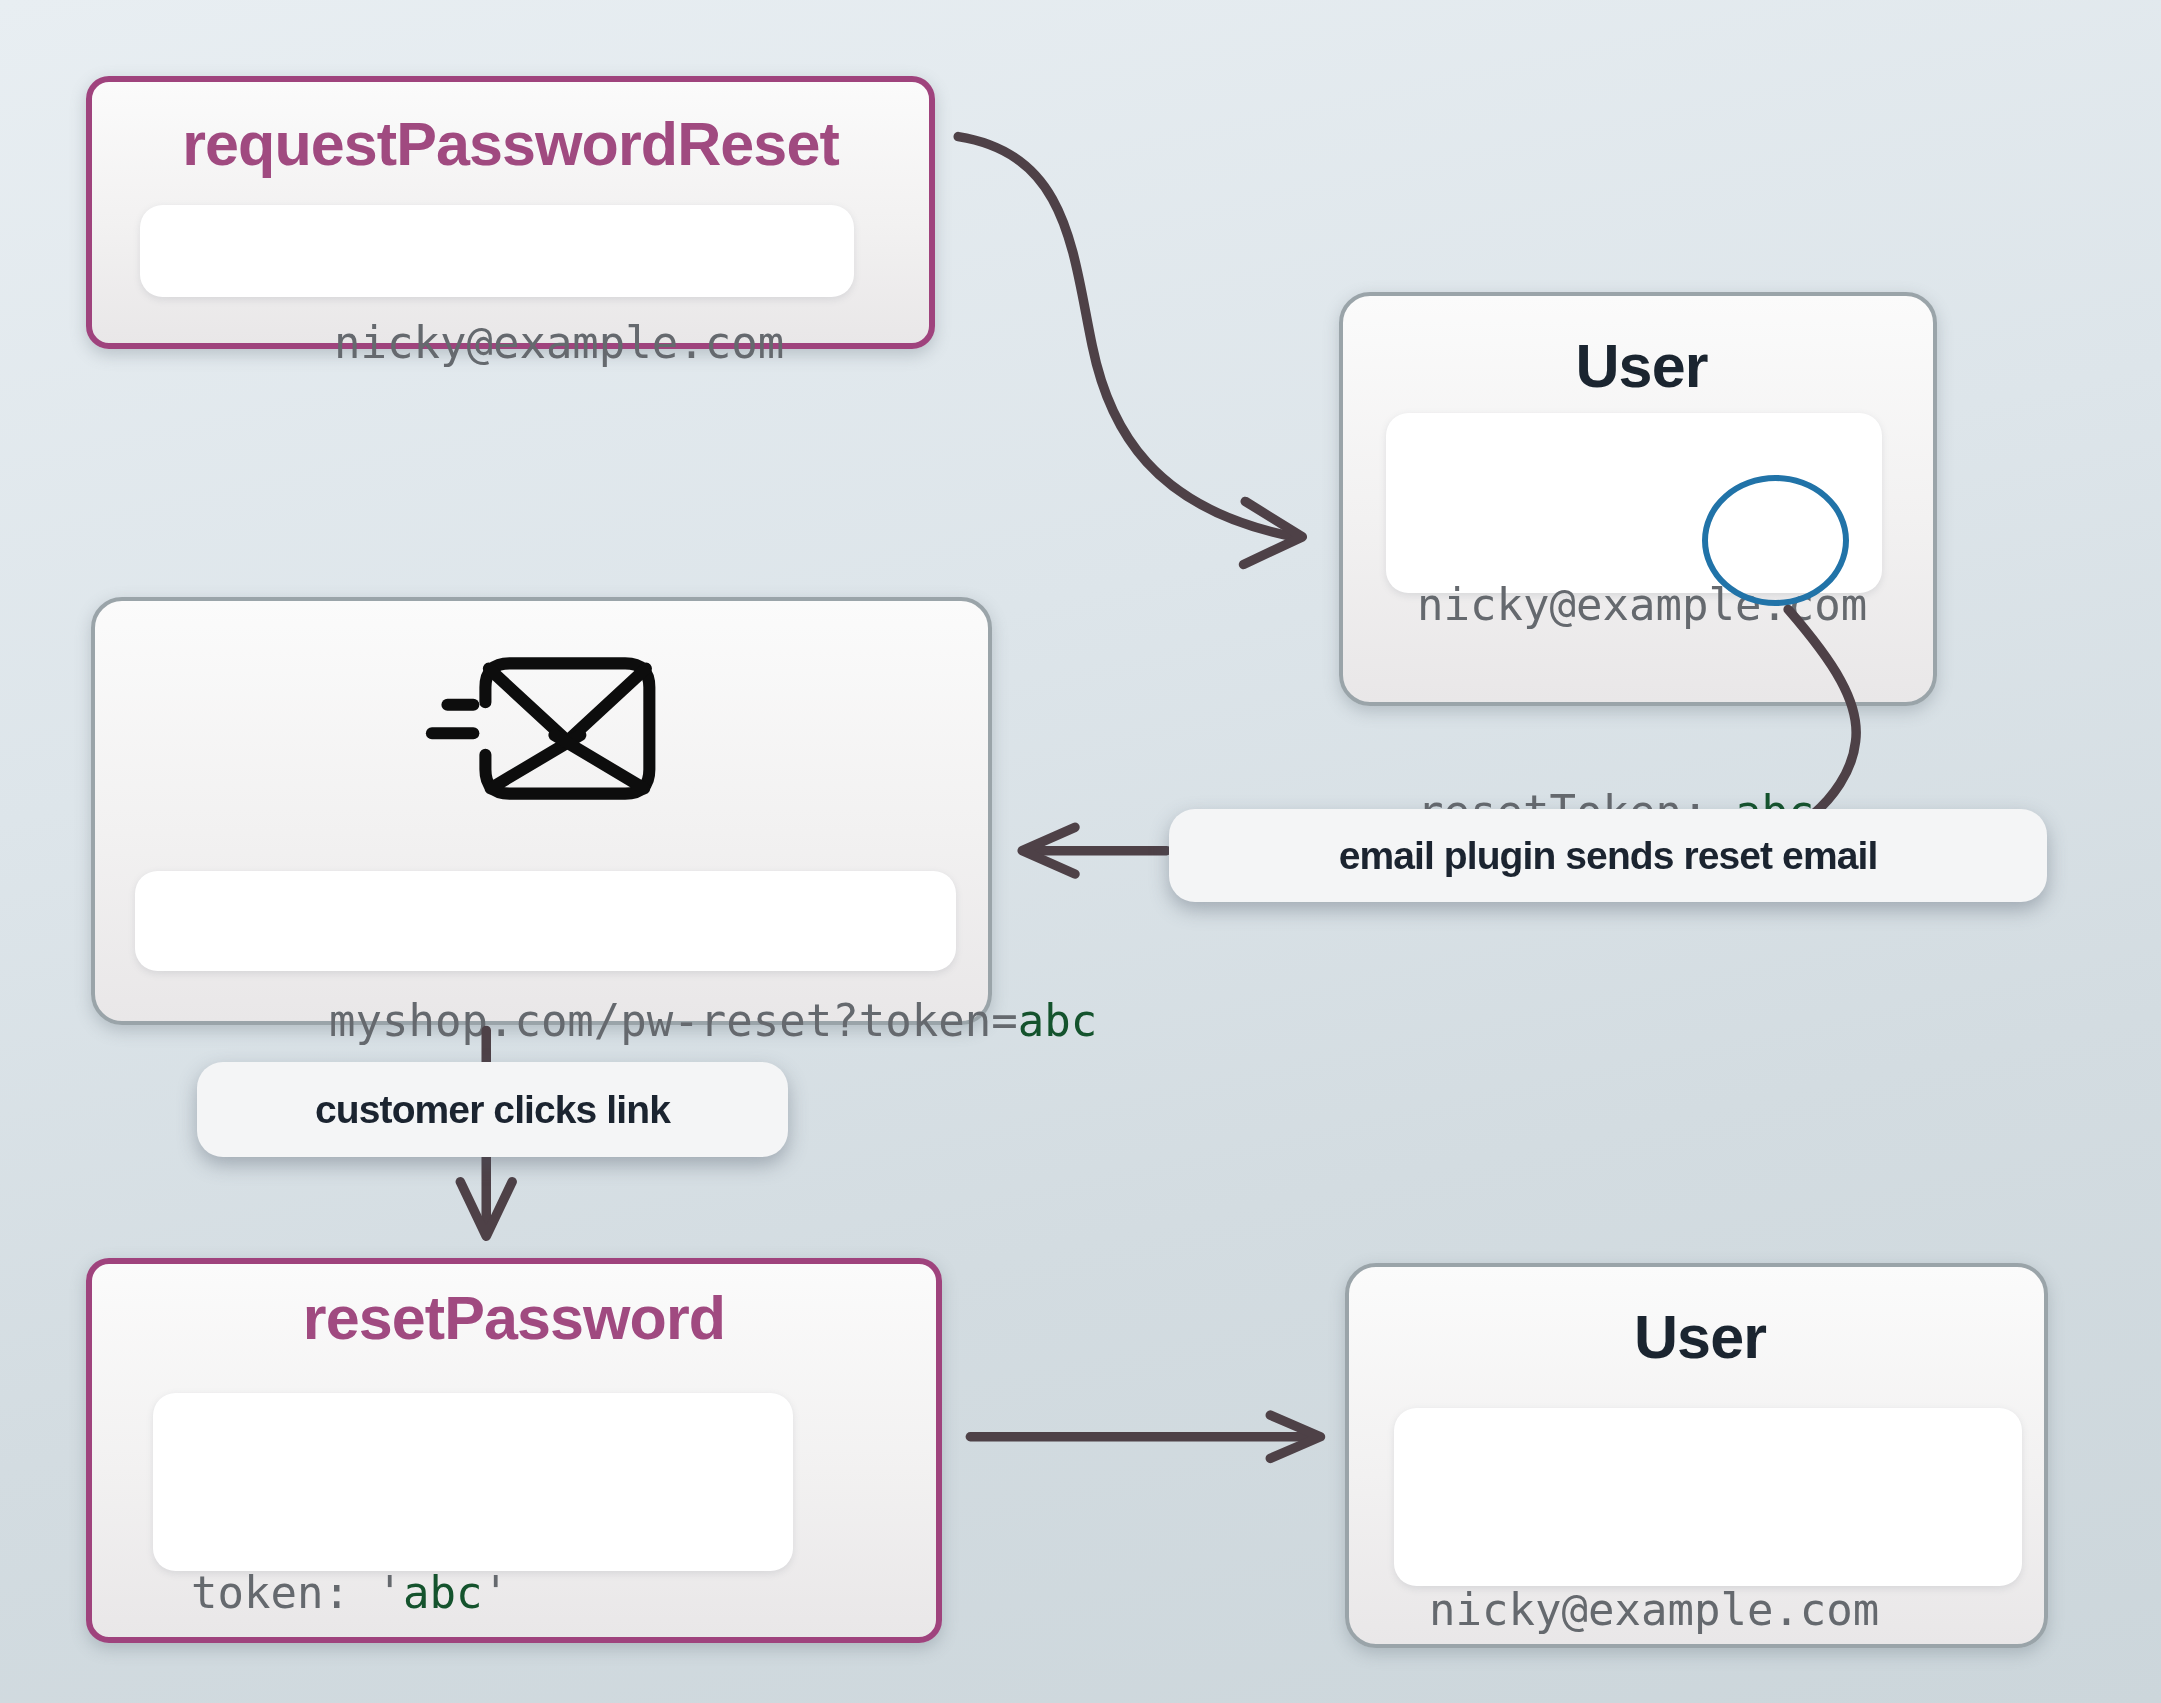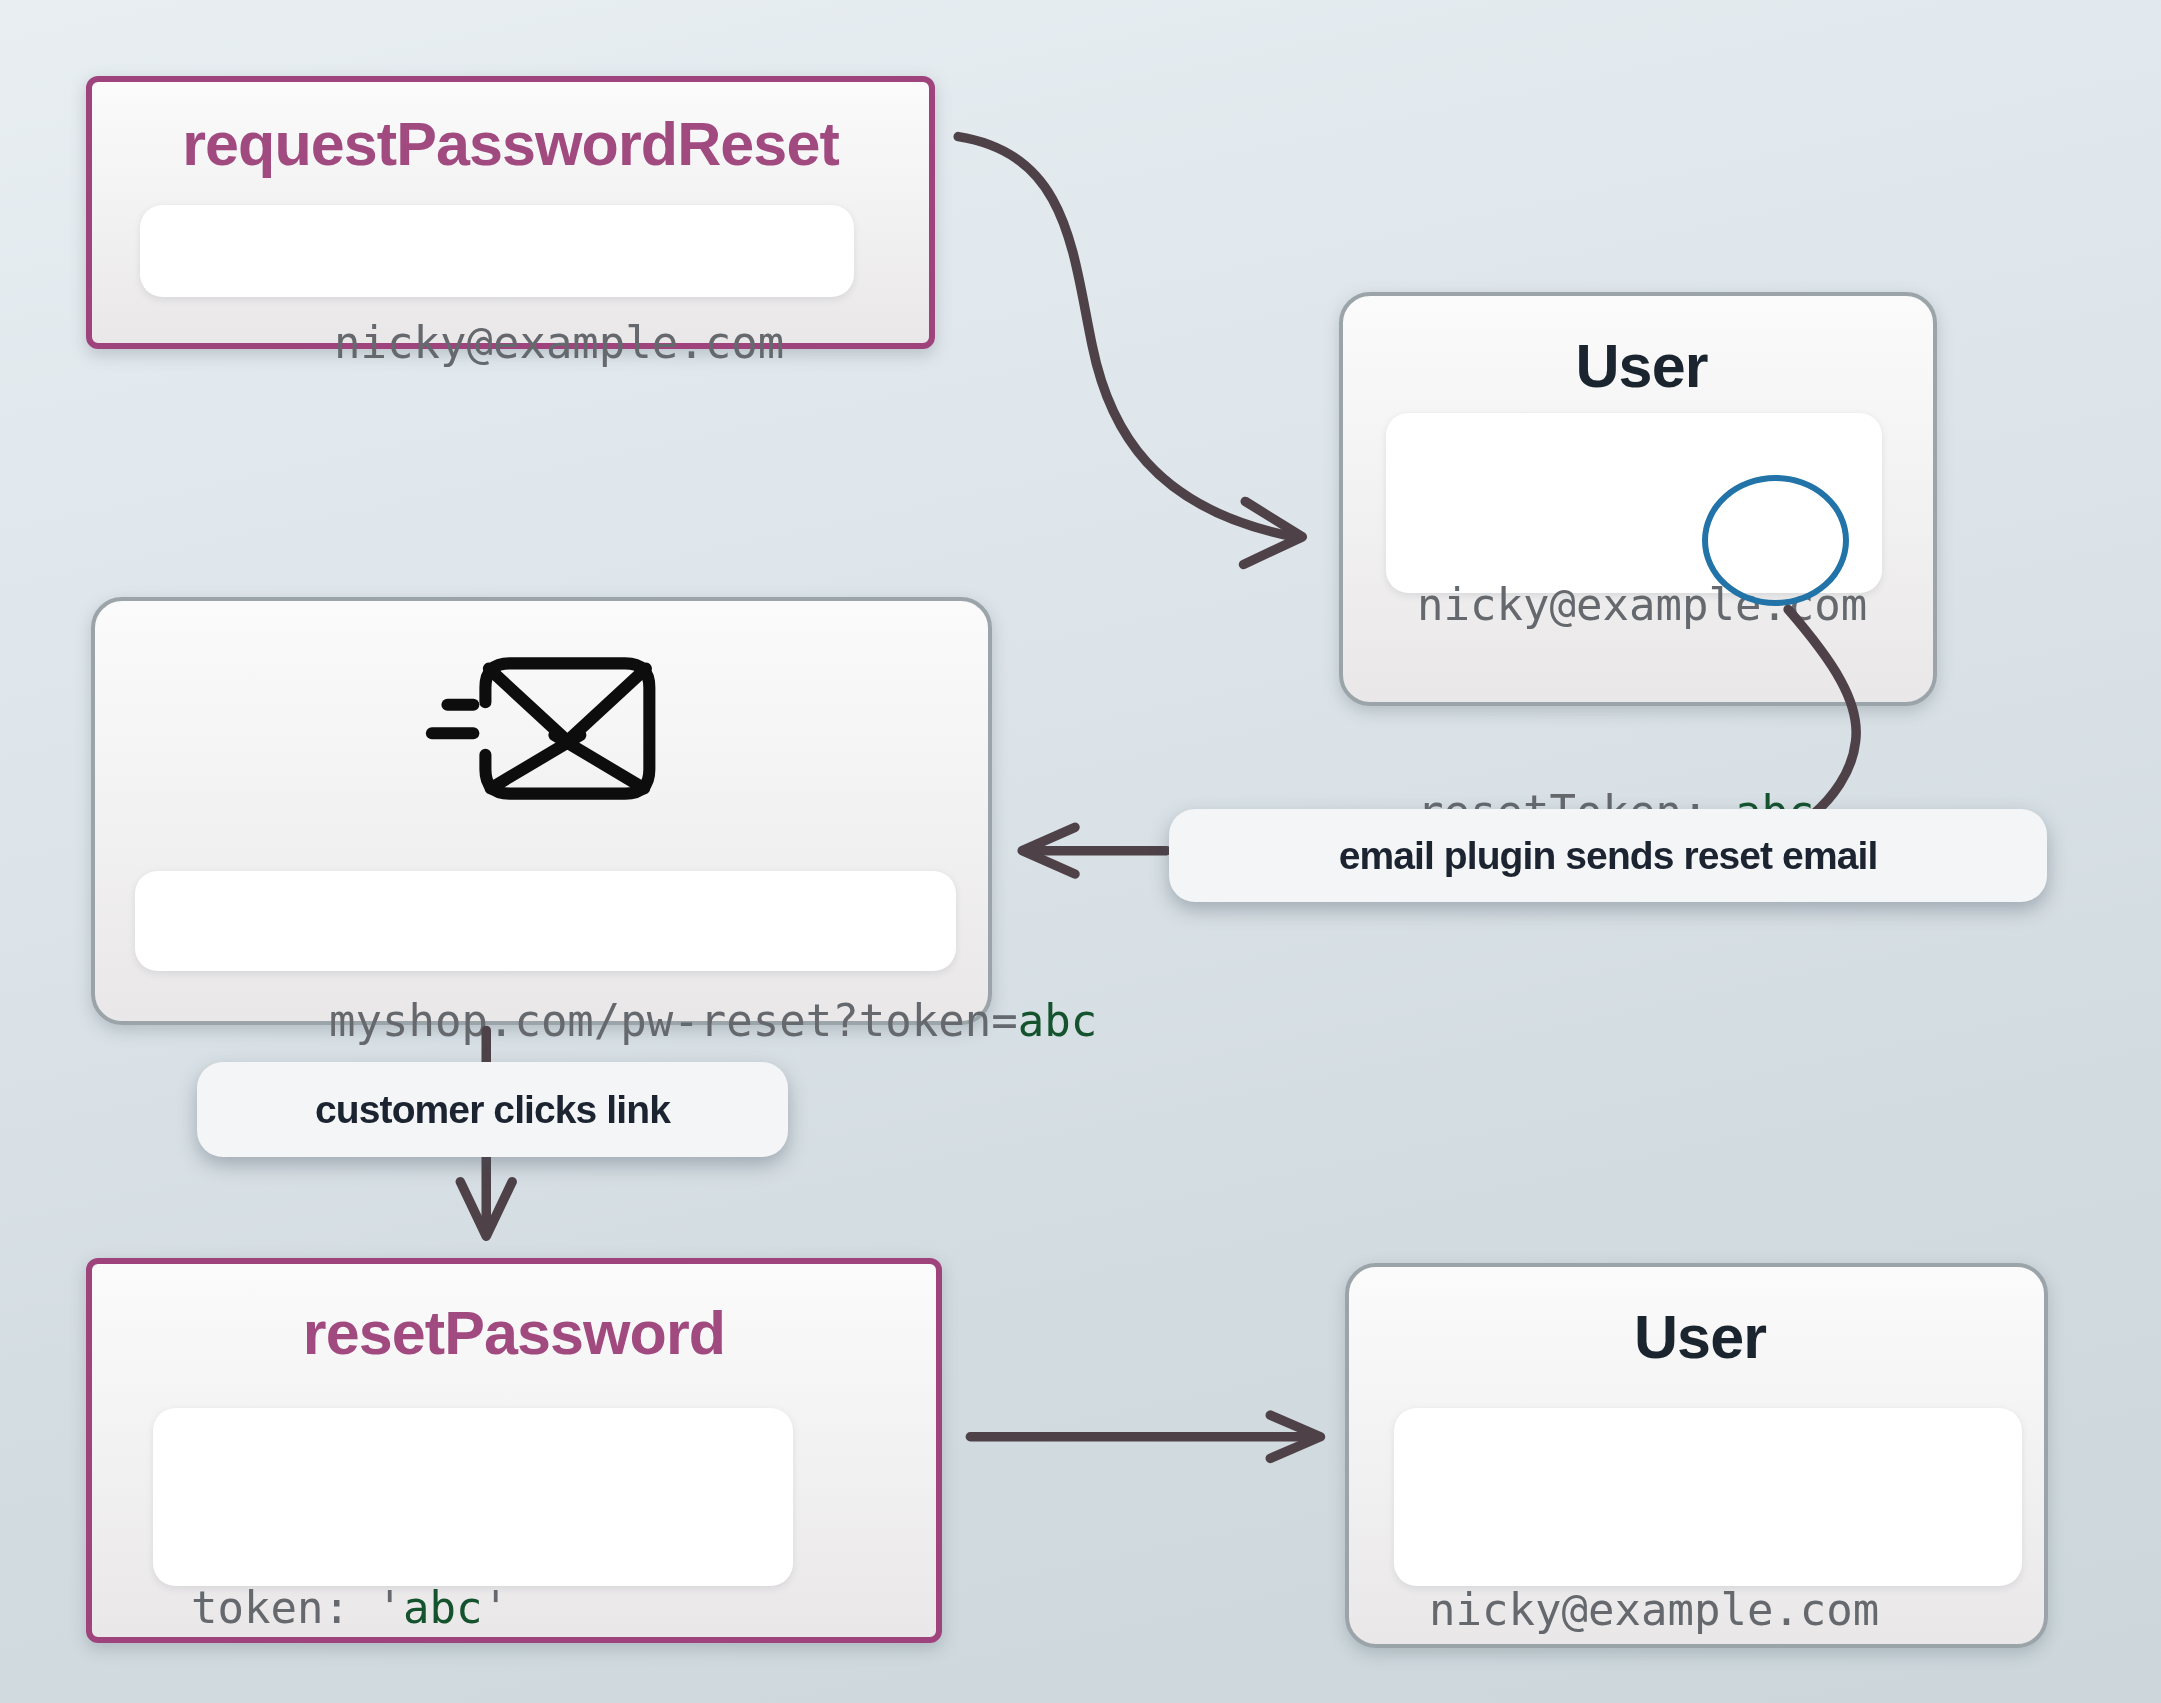--- a/index.html
+++ b/index.html
@@ -10,21 +10,21 @@
     background:linear-gradient(168deg,#e8eef2 0%,#dde5ea 38%,#d3dce1 68%,#ccd6db 100%);
     font-family:"Liberation Sans",sans-serif;
   }
   .card{
     position:absolute;
     box-sizing:border-box;
     background:linear-gradient(180deg,#fbfbfb 0%,#f2f1f1 55%,#e9e7e8 100%);
     box-shadow:0 5.2px 15.6px rgba(96,108,118,0.30);
     z-index:1;
   }
-  .card.purple{border:6px solid #9f437d;border-radius:12px;}
+  .card.purple{border:6px solid #9f437d;border-radius:23px;}
   .card.gray{border:4.3px solid #9aa4a9;border-radius:31px;}
   .card-title{
     text-align:center;
     font-weight:700;
     font-size:61px;
     line-height:69px;
     letter-spacing:-0.9px;
   }
   .title-purple{color:#a04a80;}
   .title-dark{color:#1b2530;padding-left:7px;}
@@ -83,21 +83,21 @@
   
   .mailicon-wrap{display:block;margin:52px auto 0;width:233px;height:151px;}
   .email-field{
     margin:67px 0 0 40px;
     width:821px;height:100px;
     line-height:100px;
     padding-left:35px;
     box-sizing:border-box;
   }
   
-  .reset-title{margin-top:35px;text-align:center;}
+  .reset-title{margin-top:20px;text-align:center;}
   .reset-field{
     margin:40px 0 0 61px;
     width:640px;height:178px;
     box-sizing:border-box;
     padding:17.3px 0 0 38px;
     line-height:73px;
   }
   
   .userbot-title{margin-top:36px;}
   .userbot-field{

